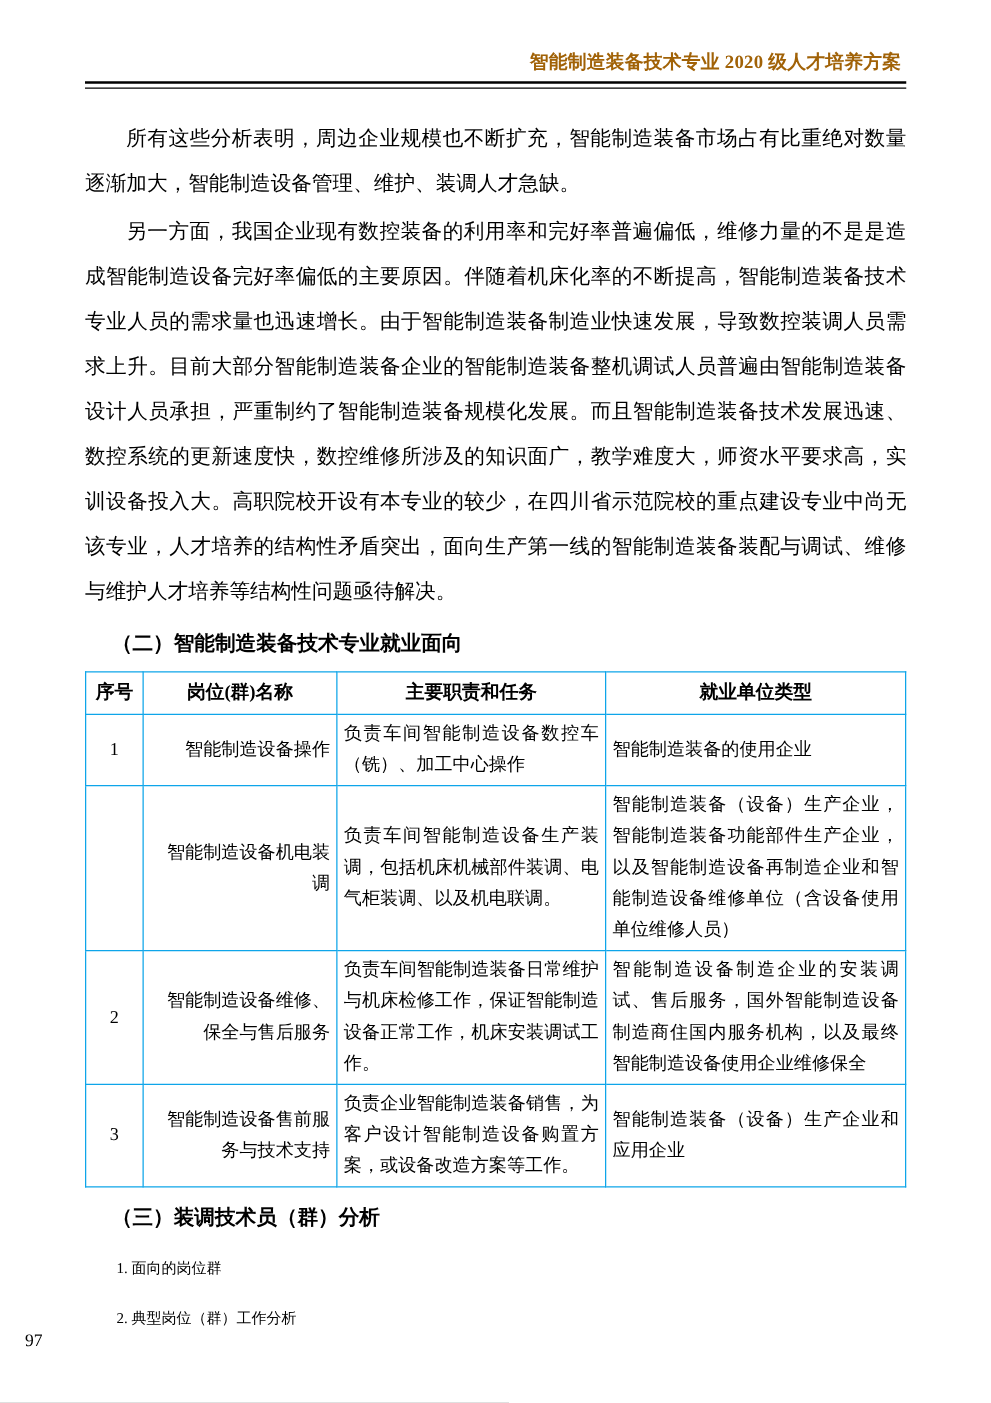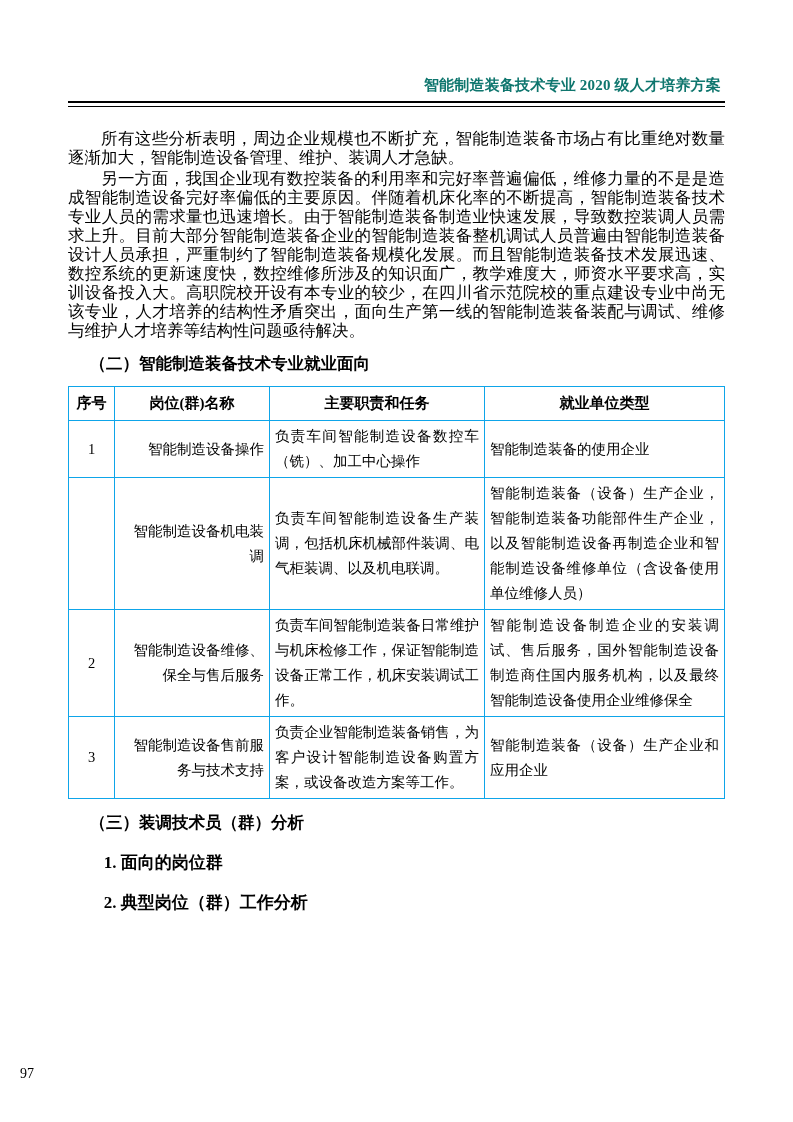--- a/index.html
+++ b/index.html
@@ -16,54 +16,53 @@
     background: #ffffff;
     position: relative;
     box-sizing: border-box;
     padding: 40px 68px 30px 68px;
     overflow: hidden;
   }
   .header {
     text-align: right;
     font-weight: bold;
     font-size: 15px;
-    color: #0f766e;
+    color: #a16207;
     padding-right: 4px;
     letter-spacing: 0.2px;
-    margin-top: 36px;
   }
   .header-rule {
     margin-top: 6px;
     border-top: 2px solid #000;
     border-bottom: 1px solid #000;
     height: 3px;
     width: 100%;
   }
   .body-content {
     margin-top: 22px;
   }
   p.para {
     font-size: 16.5px;
-    line-height: 19px;
+    line-height: 36px;
     text-align: justify;
     text-justify: inter-ideograph;
     margin: 0 0 2px 0;
     text-indent: 2em;
     color: #000;
   }
   h3.sub-head {
     font-size: 16.5px;
     font-weight: bold;
     margin: 10px 0 8px 0;
     text-indent: 1.3em;
     line-height: 28px;
   }
   h4.sub-head2 {
-    font-size: 17px;
-    font-weight: bold;
+    font-size: 12px;
+    font-weight: normal;
     margin: 12px 0 8px 0;
     text-indent: 2.1em;
     line-height: 28px;
   }
   table.jobs {
     width: 100%;
     border-collapse: collapse;
     margin-top: 4px;
     table-layout: fixed;
   }

